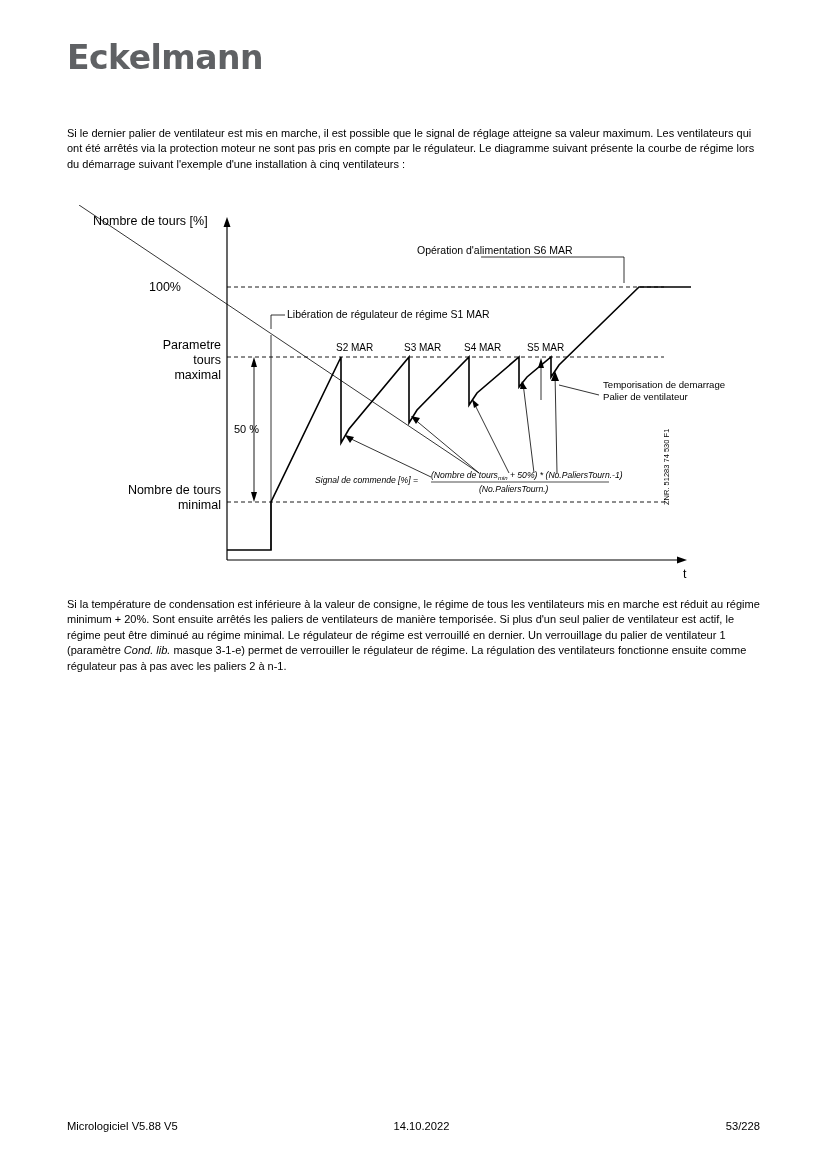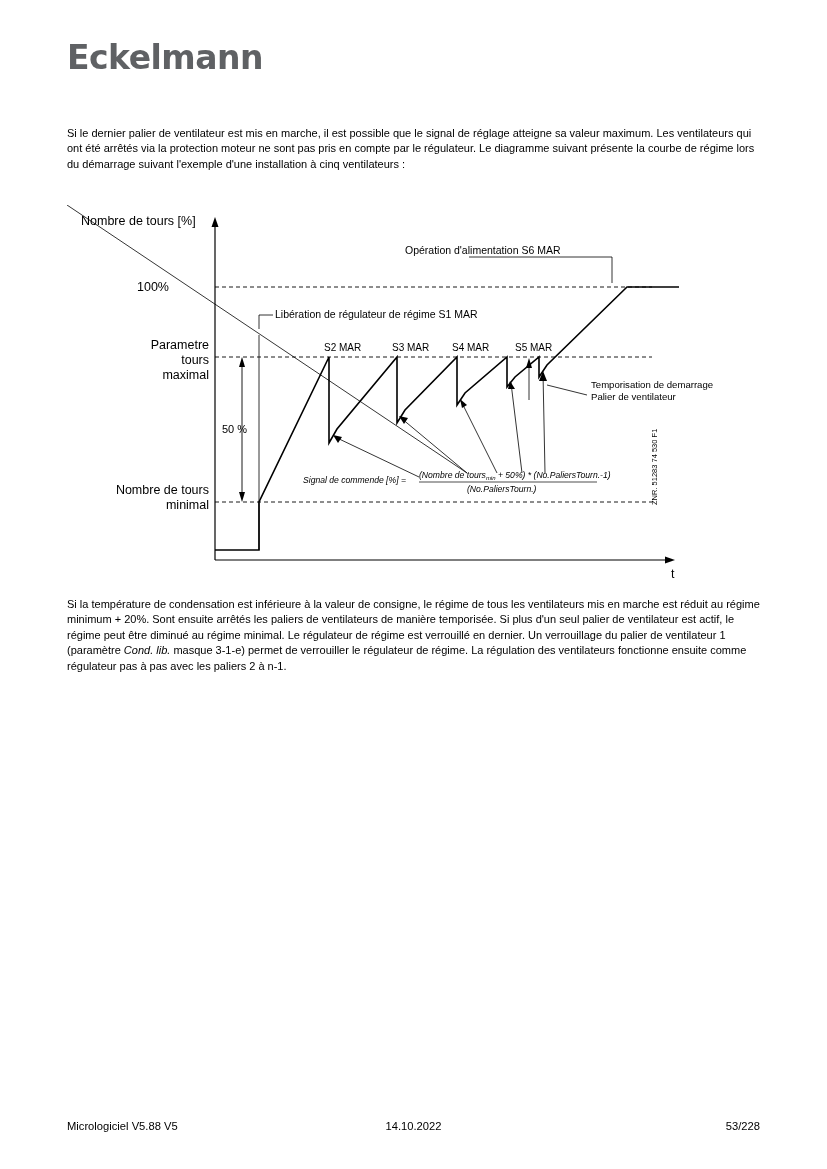--- a/index.html
+++ b/index.html
@@ -43,41 +43,41 @@
     top: 126px;
     width: 690px;
   }
   #closing-paragraph {
     left: 67px;
     top: 597px;
     width: 693px;
   }
   .figure {
     position: absolute;
-    left: 67px;
+    left: 79px;
     top: 205px;
     width: 700px;
     height: 380px;
     text-decoration: underline;
   }
   .fig-svg {
     position: absolute;
     left: 0;
     top: 0;
   }
   .footer {
     position: absolute;
     left: 67px;
     top: 1120px;
     width: 693px;
     font-size: 11.2px;
     color: #000;
   }
   .footer-left { position: absolute; left: 0; top: 0; }
-  .footer-center { position: absolute; left: 0; top: 0; width: 693px; text-align: center; }
+  .footer-center { position: absolute; left: 8px; top: 0; width: 693px; text-align: center; }
   .footer-right { position: absolute; right: 0; top: 0; text-align: right; padding-left: 8px; }
   .it { font-style: italic; }
   text { font-family: "Liberation Sans", sans-serif; }
 </style>
 </head>
 <body>
 
 <div class="page">
 
   <div class="logo">Eckelmann</div>

